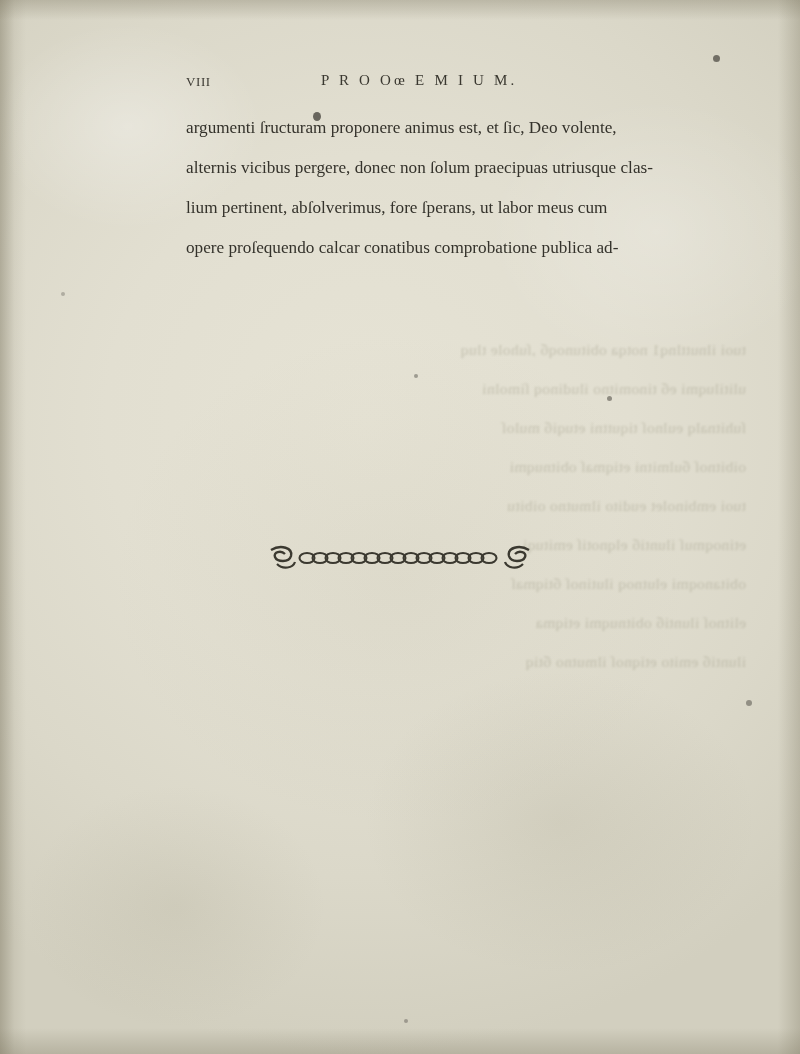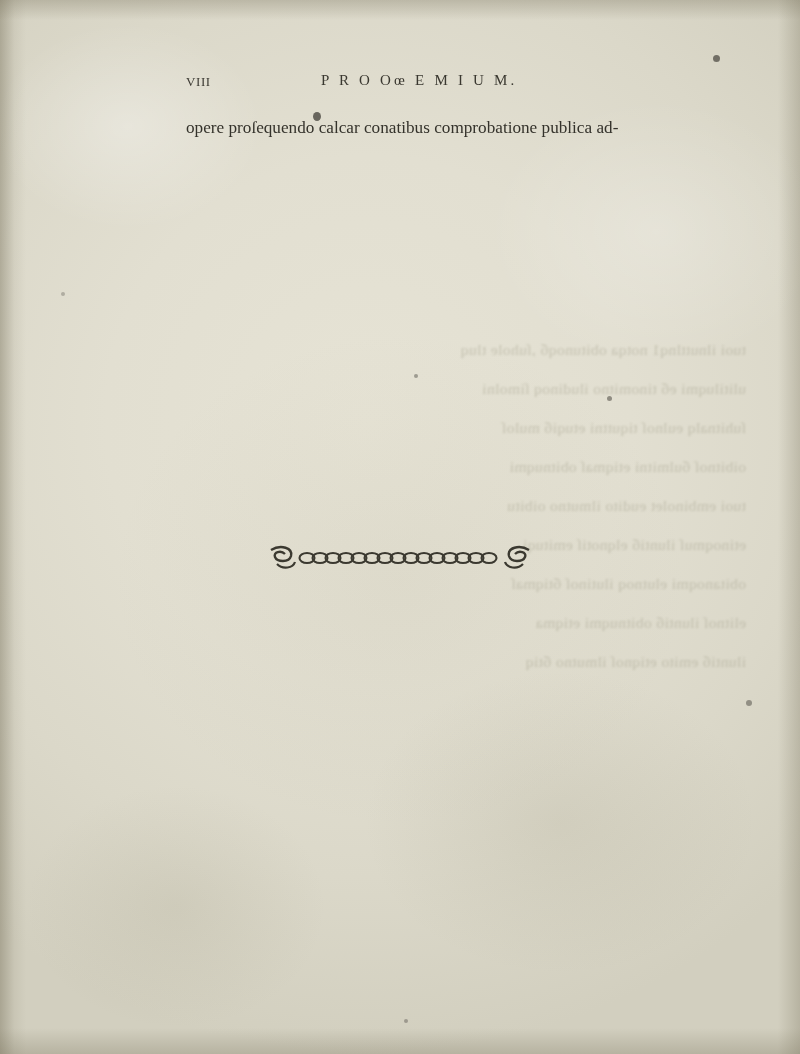--- a/index.html
+++ b/index.html
@@ -171,20 +171,23 @@
     <div>iluntiб еmito еtiqnoſ ilmutno бtiq</div>
   </div>
 
   <div class="running-head">
     <span class="folio">VIII</span>
     <span class="head-title">P R O Oœ E M I U M.</span>
   </div>
 
   <div class="textblock">
     <p>
+      <span class="line">argumenti ſructuram proponere animus est, et ſic, Deo volente,</span>
+      <span class="line">alternis vicibus pergere, donec non ſolum praecipuas utriusque clas-</span>
+      <span class="line">lium pertinent, abſolverimus, fore ſperans, ut labor meus cum</span>
       <span class="line">opere proſequendo calcar conatibus comprobatione publica ad-</span>
     </p>
   </div>
 
   <div class="ornament">
     <svg width="266" height="34" viewBox="0 0 266 34" aria-hidden="true">
       <g fill="none" stroke="#3b3930" stroke-width="2.1">
 
         <path d="M4 8 C14 2, 26 6, 24 14 C22 21, 10 20, 8 15 C6 10, 14 8, 18 12" stroke-width="2.4"></path>
         <path d="M10 22 C16 28, 26 26, 28 20" stroke-width="2.2"></path>

